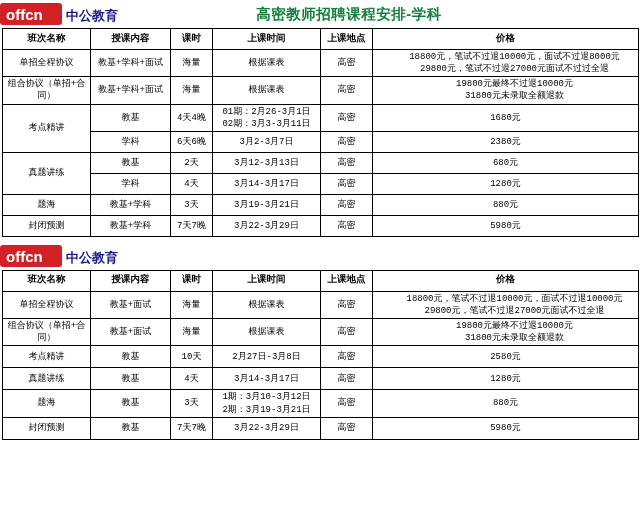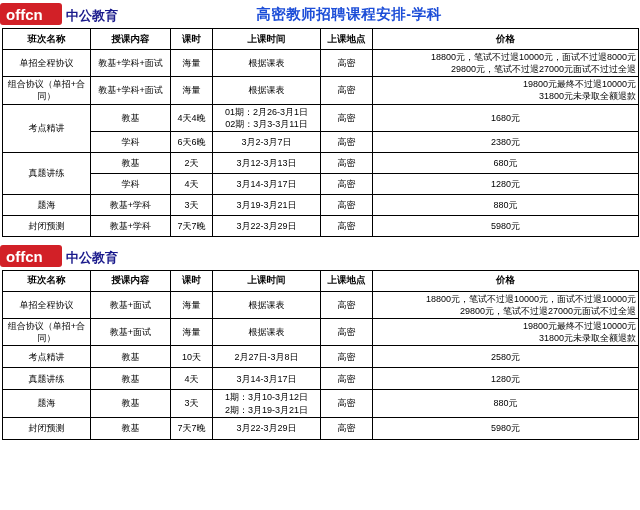--- a/index.html
+++ b/index.html
@@ -3,34 +3,34 @@
 <meta charset="utf-8">
 <style>
   html,body{margin:0;padding:0;background:#ffffff;}
   body{width:640px;height:510px;font-family:"Liberation Sans","DejaVu Sans",sans-serif;color:#000;}
   .page{width:640px;height:510px;position:relative;overflow:hidden;}
 
   
   .hdr{display:flex;align-items:center;height:28px;position:relative;}
   .logo{width:118px;height:26px;display:flex;align-items:center;flex:0 0 118px;}
   .logo svg{display:block;}
-  .hdr-title{flex:1;text-align:center;font-size:14.5px;font-weight:bold;color:#1d4ed8;letter-spacing:.5px;padding-right:60px;}
+  .hdr-title{flex:1;text-align:center;font-size:14.5px;font-weight:bold;color:#15803d;letter-spacing:.5px;padding-right:60px;}
 
   
-  table{border-collapse:collapse;width:636px;margin:0 2px;table-layout:fixed;}
+  table{border-collapse:collapse;width:636px;margin:0 2px;table-layout:fixed;font-family:Liberation Mono, monospace;}
   th,td{border:1px solid #000;font-size:9px;text-align:center;vertical-align:middle;padding:1px 2px;line-height:1.35;}
   th{font-weight:bold;height:18px;font-size:9.5px;}
   td{height:18px;}
   .c1{width:88px;}
   .c2{width:80px;}
   .c3{width:42px;}
   .c4{width:108px;}
   .c5{width:52px;}
   .c6{width:266px;}
-  td.price-left{text-align:right;padding-left:20px;}
+  td.price-left{text-align:center;padding-left:20px;}
   .gap{height:5px;}
 </style>
 </head>
 <body>
 
 <div class="page">
 
   <div class="hdr">
     <div class="logo">
       <svg width="118" height="26" viewBox="0 0 118 26">

